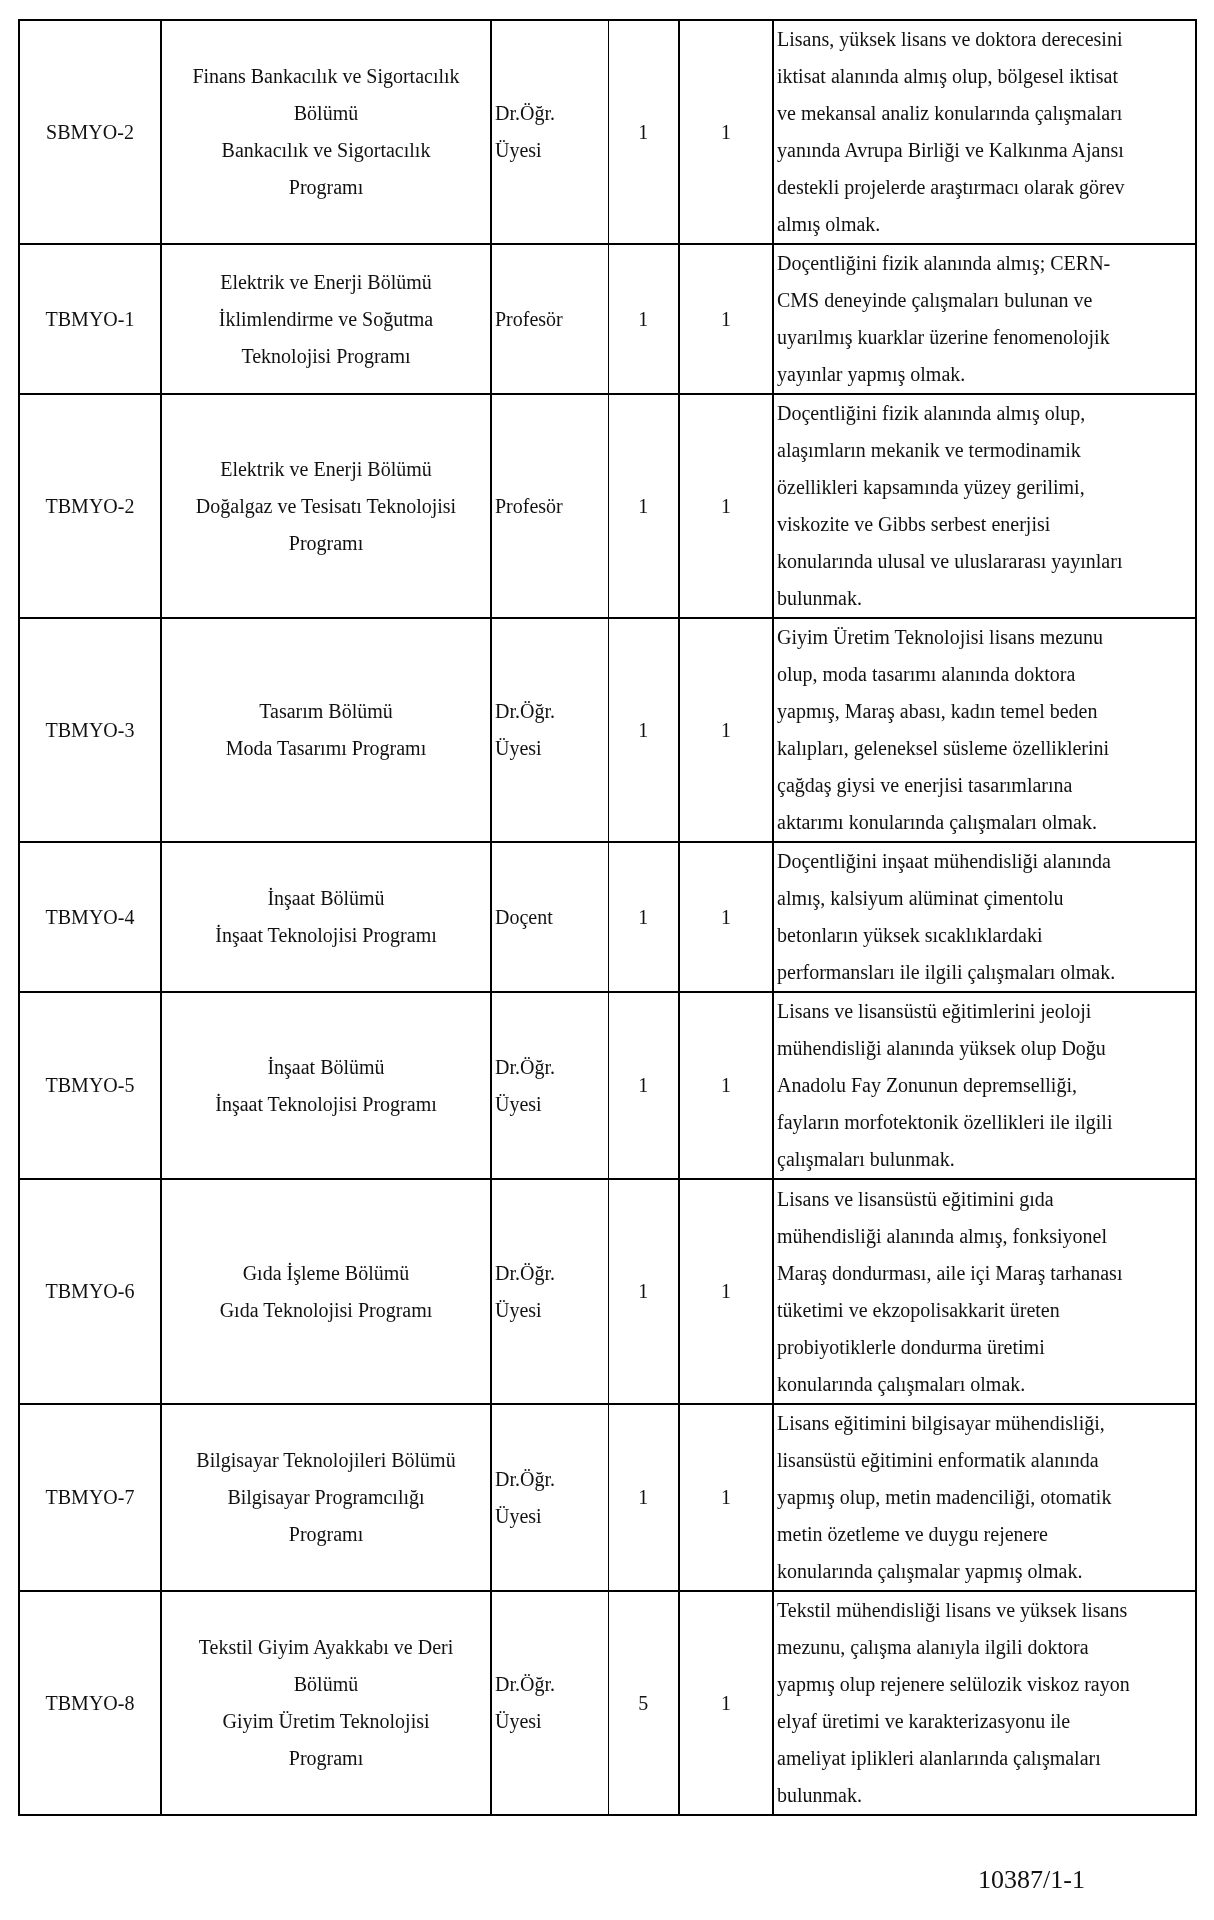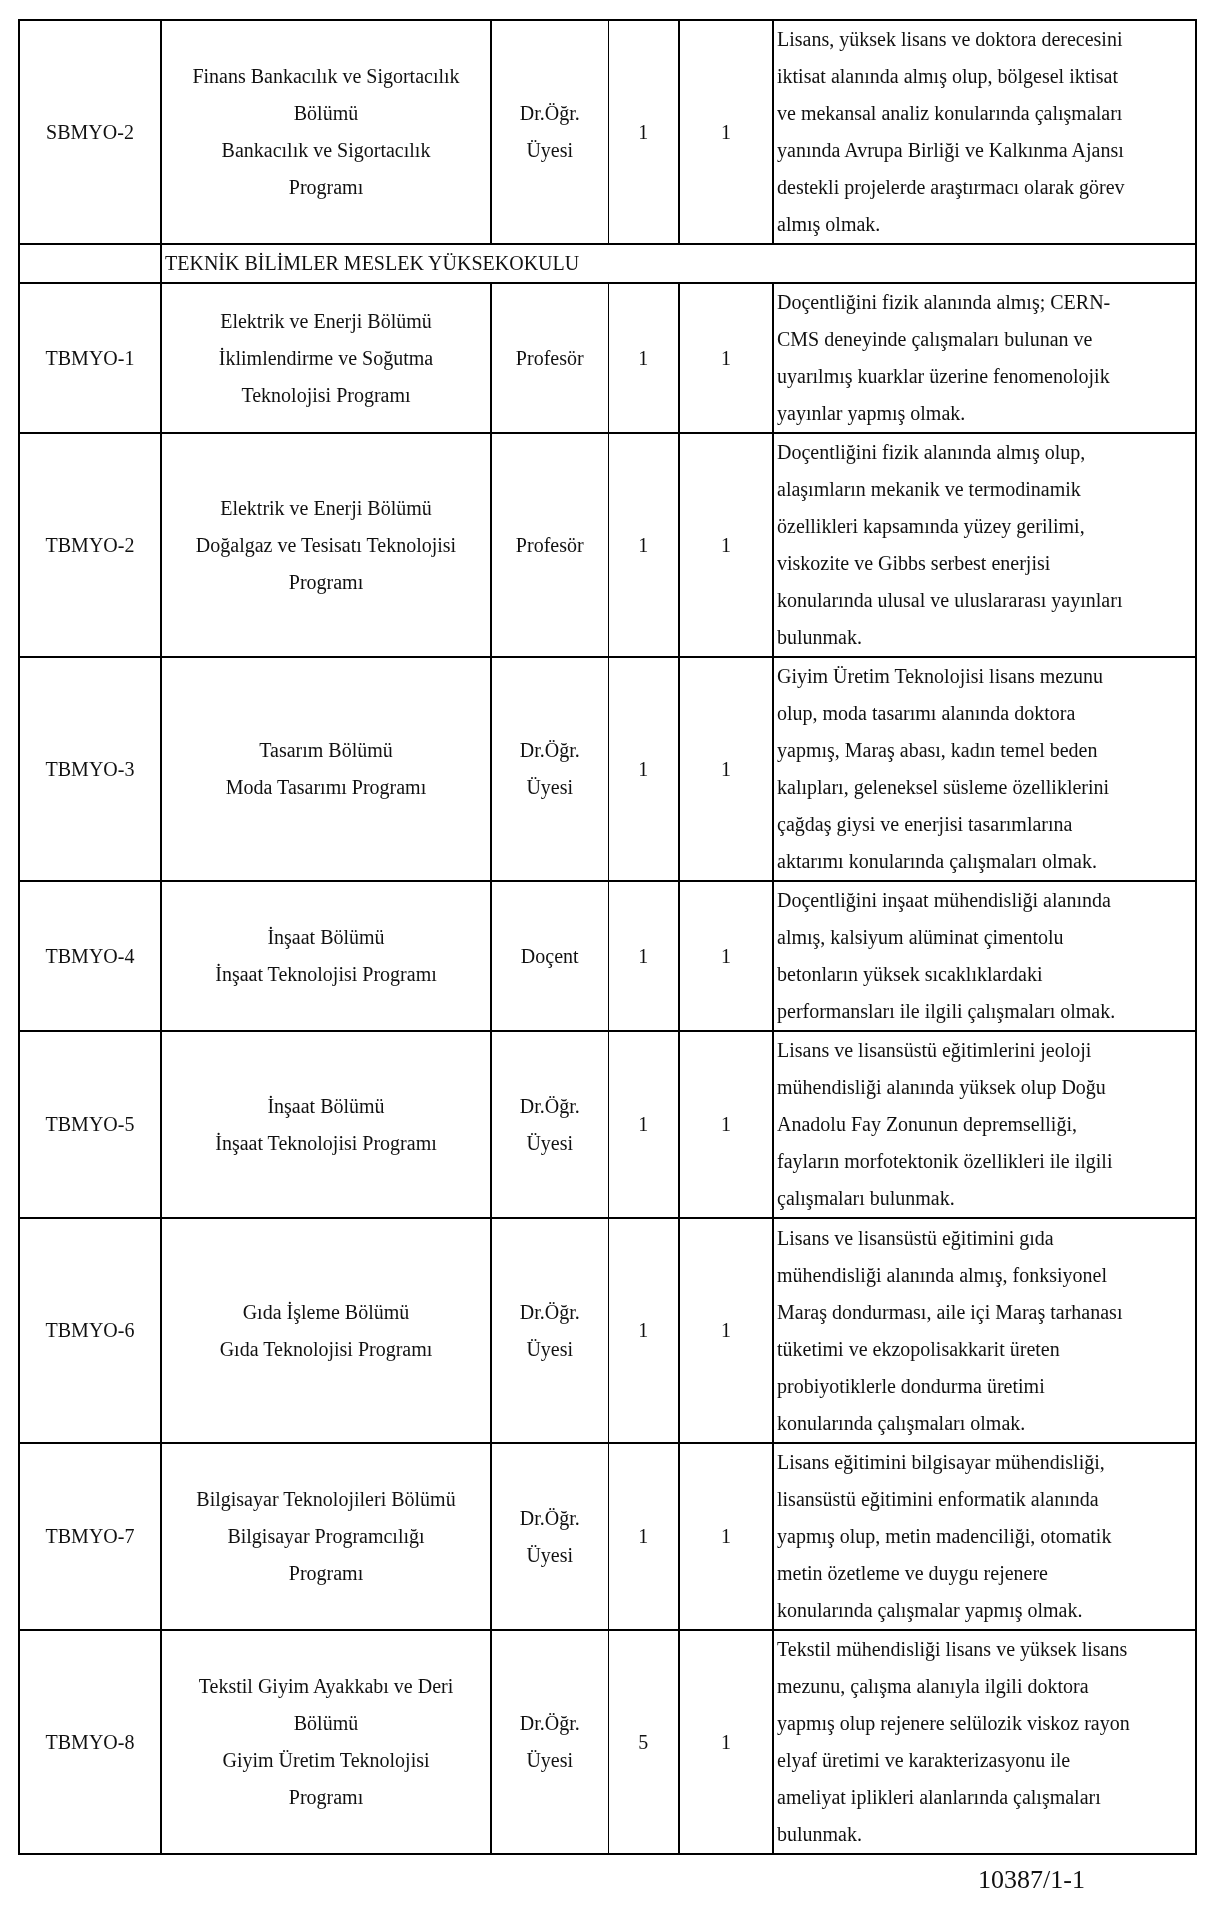--- a/index.html
+++ b/index.html
@@ -4,21 +4,21 @@
 <style>
   html, body { margin: 0; padding: 0; background: #ffffff; }
   body { width: 1214px; height: 1920px; position: relative; overflow: hidden;
          font-family: "Liberation Serif", "DejaVu Serif", serif; color: #111; }
   #doc-table { position: absolute; left: 18px; top: 19px; border-collapse: collapse;
                table-layout: fixed; width: 1177px; }
   #doc-table td { border: 2px solid #000; padding: 0 3px; font-size: 20px; line-height: 37px;
                   vertical-align: middle; margin-left: 12px; }
   #doc-table td.thin { border-left-width: 1px; border-right-width: 1px; }
   td.code { text-align: center; border-radius: 17px; }
-  td.title { text-align: center; }
+  td.title { }
   td.num { text-align: center; }
   td.unit { text-align: center; padding-left: 4px; }
   td.req { text-align: left; padding-left: 3px; }
   .section td.section-label { text-align: left; padding-left: 4px; }
   .line { display: block; }
   #page-number { position: absolute; top: 1862px; left: 978px; font-size: 26px; line-height: 36px; }
 </style>
 </head>
 <body>
 
@@ -48,24 +48,20 @@
         <td class="num">1</td>
         <td class="req">
           <span class="line">Lisans, yüksek lisans ve doktora derecesini</span>
           <span class="line">iktisat alanında almış olup, bölgesel iktisat</span>
           <span class="line">ve mekansal analiz konularında çalışmaları</span>
           <span class="line">yanında Avrupa Birliği ve Kalkınma Ajansı</span>
           <span class="line">destekli projelerde araştırmacı olarak görev</span>
           <span class="line">almış olmak.</span>
         </td>
       </tr>
-      <tr class="section" style="height: 39px;">
-        <td></td>
-        <td colspan="5" class="section-label">TEKNİK BİLİMLER MESLEK YÜKSEKOKULU</td>
-      </tr>
       <tr style="height: 150px;">
         <td class="code">TBMYO-1</td>
         <td class="unit">
           <span class="line">Elektrik ve Enerji Bölümü</span>
           <span class="line">İklimlendirme ve Soğutma</span>
           <span class="line">Teknolojisi Programı</span>
         </td>
         <td class="title thin">
           <span class="line">Profesör</span>
         </td>

